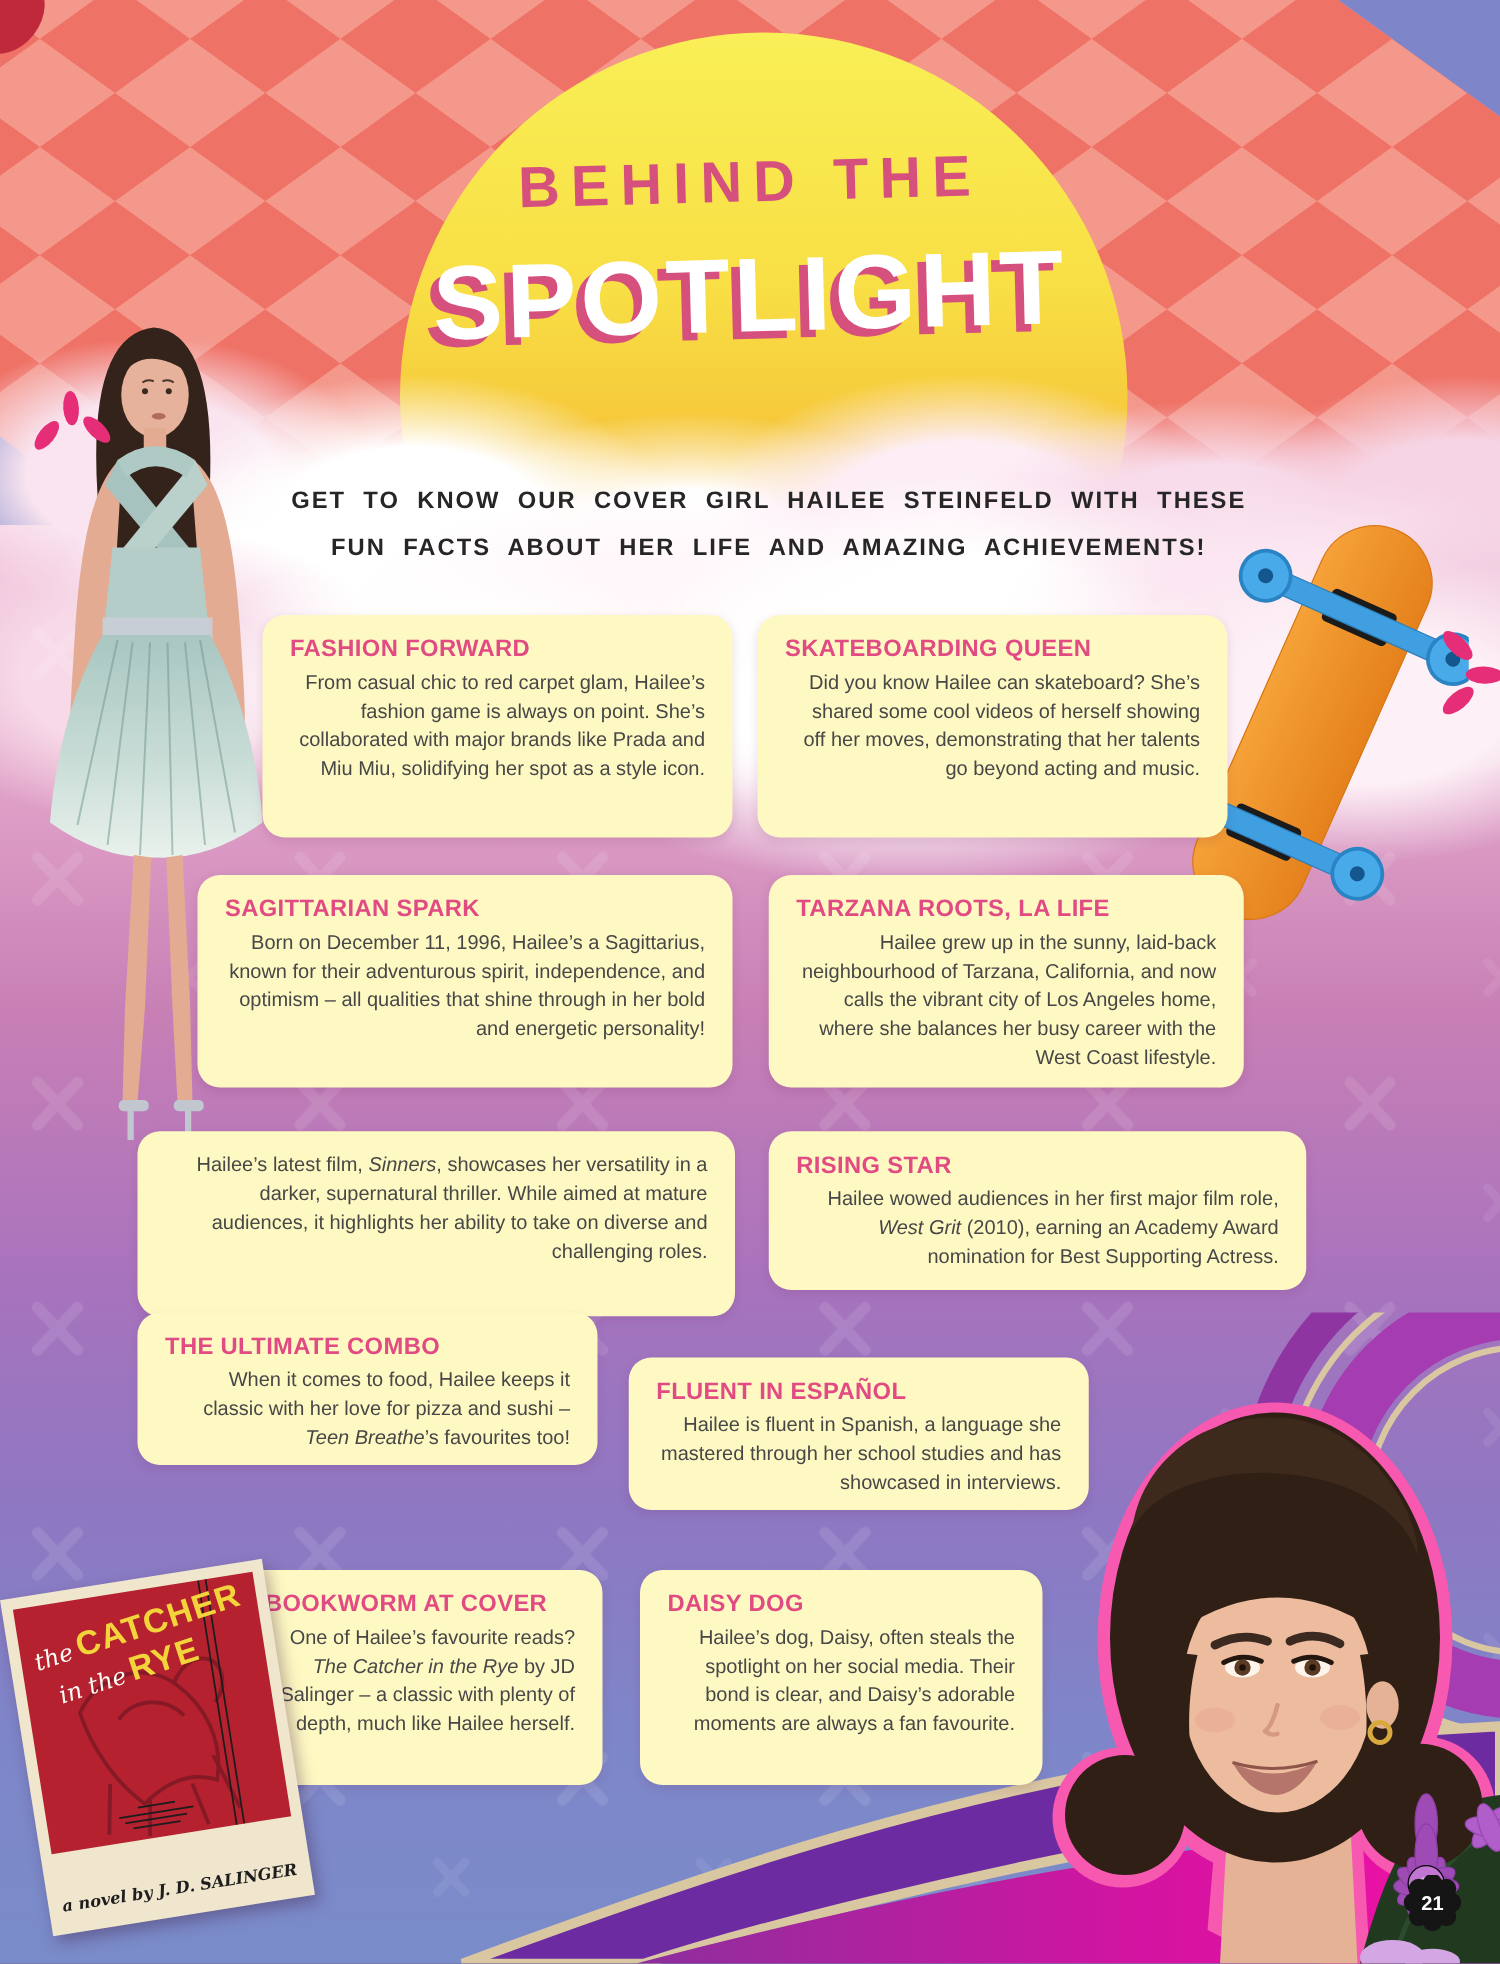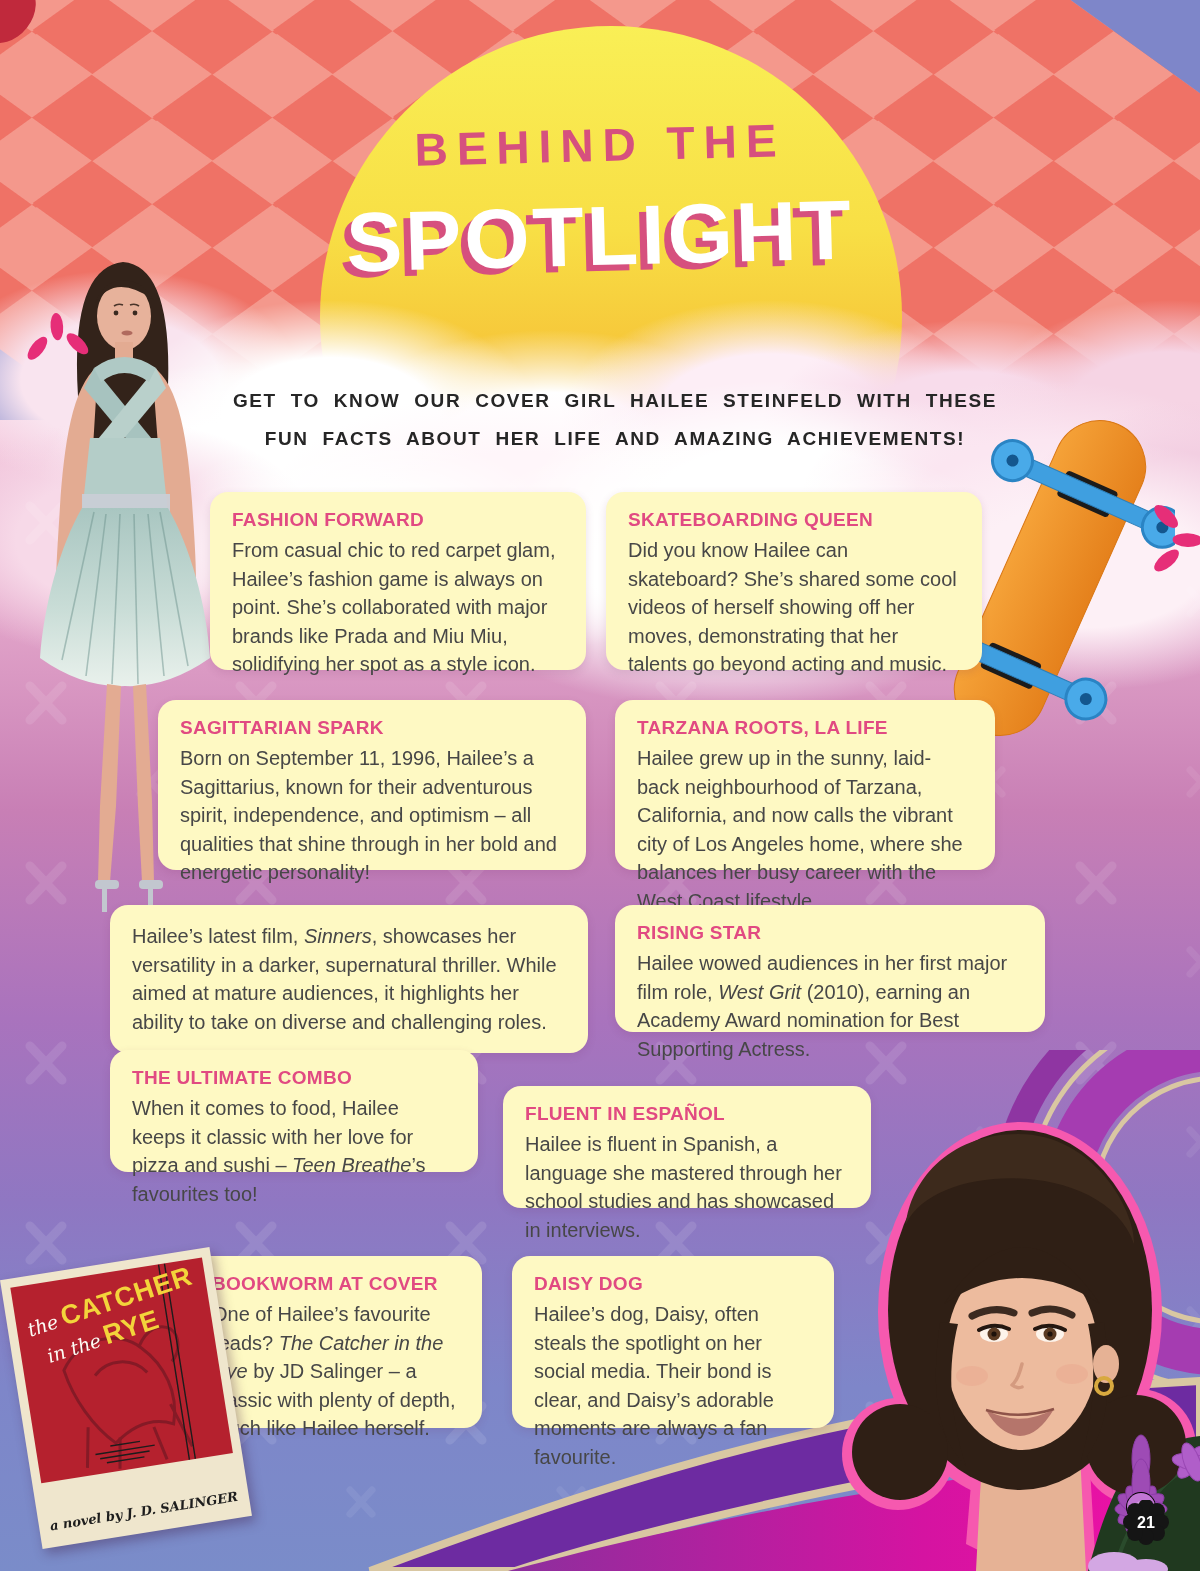--- a/index.html
+++ b/index.html
@@ -20,21 +20,21 @@
     color:#d6507e;font-size:46px;font-weight:bold;letter-spacing:9px;transform:rotate(-1.5deg);}
   .title2{position:absolute;left:0;top:188px;width:1200px;text-align:center;color:#ffffff;
     font-size:84px;font-weight:bold;letter-spacing:3px;transform:rotate(-1.5deg);
     text-shadow:-7px 6px 0 #d6507e;}
   .subtitle{position:absolute;left:0;top:382px;width:1230px;text-align:center;color:#262626;
     font-size:19px;font-weight:bold;letter-spacing:1.6px;word-spacing:7px;line-height:2.0;}
   
   .card{position:absolute;background:#fef9c3;border-radius:18px;padding:17px 22px 16px 22px;
     box-shadow:0 3px 8px rgba(110,40,90,.14);z-index:6;box-sizing:border-box;}
   .card h3{margin:0 0 5px 0;font-size:19px;font-weight:bold;color:#e14a82;letter-spacing:.3px;}
-  .card p{margin:0;font-size:20px;line-height:1.43;color:#474747;}
+  .card p{margin:0;font-size:16px;line-height:1.43;color:#474747;text-align:right;}
   
   .art{position:absolute;}
   .sparkle{position:absolute;z-index:5;}
   .book{position:absolute;left:20px;top:1262px;width:212px;height:272px;transform:rotate(-9deg);
     background:#efe6cd;box-shadow:3px 6px 12px rgba(60,20,60,.35);z-index:7;}
   .book .red{position:absolute;left:9px;top:9px;width:194px;height:198px;background:#b5212e;overflow:hidden;}
   .book .btitle{position:absolute;left:12px;top:14px;transform:rotate(-9deg);white-space:nowrap;}
   .book .small-w{font-family:"DejaVu Serif",serif;font-style:italic;color:#fdfdf6;font-size:19px;}
   .book .big-y{font-weight:bold;color:#f3d43b;font-size:27px;letter-spacing:1px;}
   .book .byline{position:absolute;left:0;bottom:14px;width:100%;text-align:center;
@@ -207,21 +207,21 @@
   <section class="card" style="left:210px;top:492px;width:376px;height:178px">
     <h3>FASHION FORWARD</h3>
     <p><span>From casual chic to red carpet glam, Hailee’s fashion game is always on point. She’s collaborated with major brands like Prada and Miu Miu, solidifying her spot as a style icon.</span></p>
   </section>
   <section class="card" style="left:606px;top:492px;width:376px;height:178px">
     <h3>SKATEBOARDING QUEEN</h3>
     <p><span>Did you know Hailee can skateboard? She’s shared some cool videos of herself showing off her moves, demonstrating that her talents go beyond acting and music.</span></p>
   </section>
   <section class="card" style="left:158px;top:700px;width:428px;height:170px">
     <h3>SAGITTARIAN SPARK</h3>
-    <p><span>Born on September 11, 1996, Hailee’s a Sagittarius, known for their adventurous spirit, independence, and optimism – all qualities that shine through in her bold and energetic personality!</span></p>
+    <p><span>Born on December 11, 1996, Hailee’s a Sagittarius, known for their adventurous spirit, independence, and optimism – all qualities that shine through in her bold and energetic personality!</span></p>
   </section>
   <section class="card" style="left:615px;top:700px;width:380px;height:170px">
     <h3>TARZANA ROOTS, LA LIFE</h3>
     <p><span>Hailee grew up in the sunny, laid-back neighbourhood of Tarzana, California, and now calls the vibrant city of Los Angeles home, where she balances her busy career with the West Coast lifestyle.</span></p>
   </section>
   <section class="card" style="left:110px;top:905px;width:478px;height:148px">
     <p><span>Hailee’s latest film, </span><i>Sinners</i><span>, showcases her versatility in a darker, supernatural thriller. While aimed at mature audiences, it highlights her ability to take on diverse and challenging roles.</span></p>
   </section>
   <section class="card" style="left:615px;top:905px;width:430px;height:127px">
     <h3>RISING STAR</h3>

